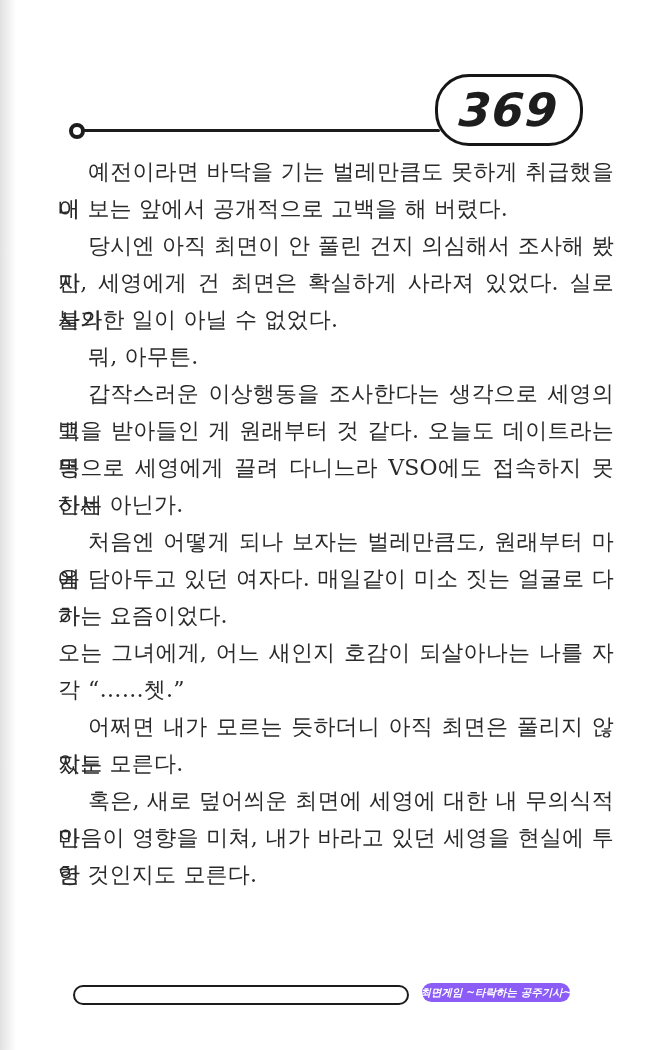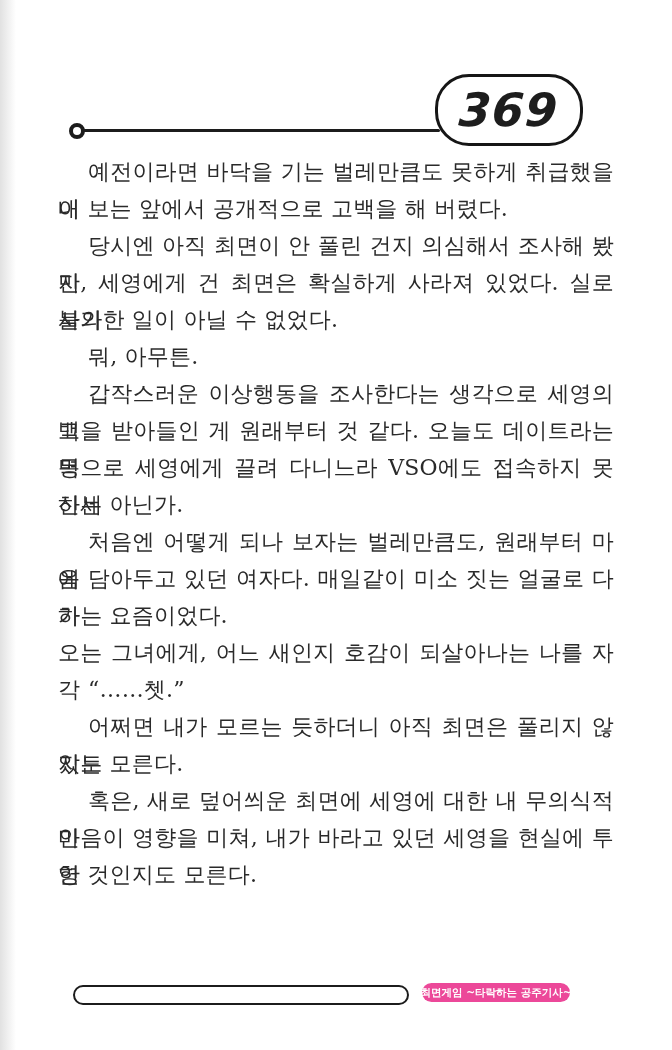--- a/index.html
+++ b/index.html
@@ -94,25 +94,26 @@
     width: 336px; height: 20px;
     background: #ffffff;
     border: 2px solid #1c1c1c;
     border-radius: 12px;
     box-sizing: border-box;
   }
   .footer-badge {
     position: absolute;
     left: 422px; top: 983px;
     width: 148px; height: 19px;
-    background: #ec4899;
+    background: #8b5cf6;
     border-radius: 10px;
     display: flex;
     align-items: center;
     justify-content: center;
+    font-style: italic;
   }
   .footer-badge-text {
     font-family: "DejaVu Sans", "Liberation Sans", sans-serif;
     font-weight: 700;
     font-size: 10.5px;
     color: #ffffff;
     white-space: nowrap;
     line-height: 1;
   }
 </style>

